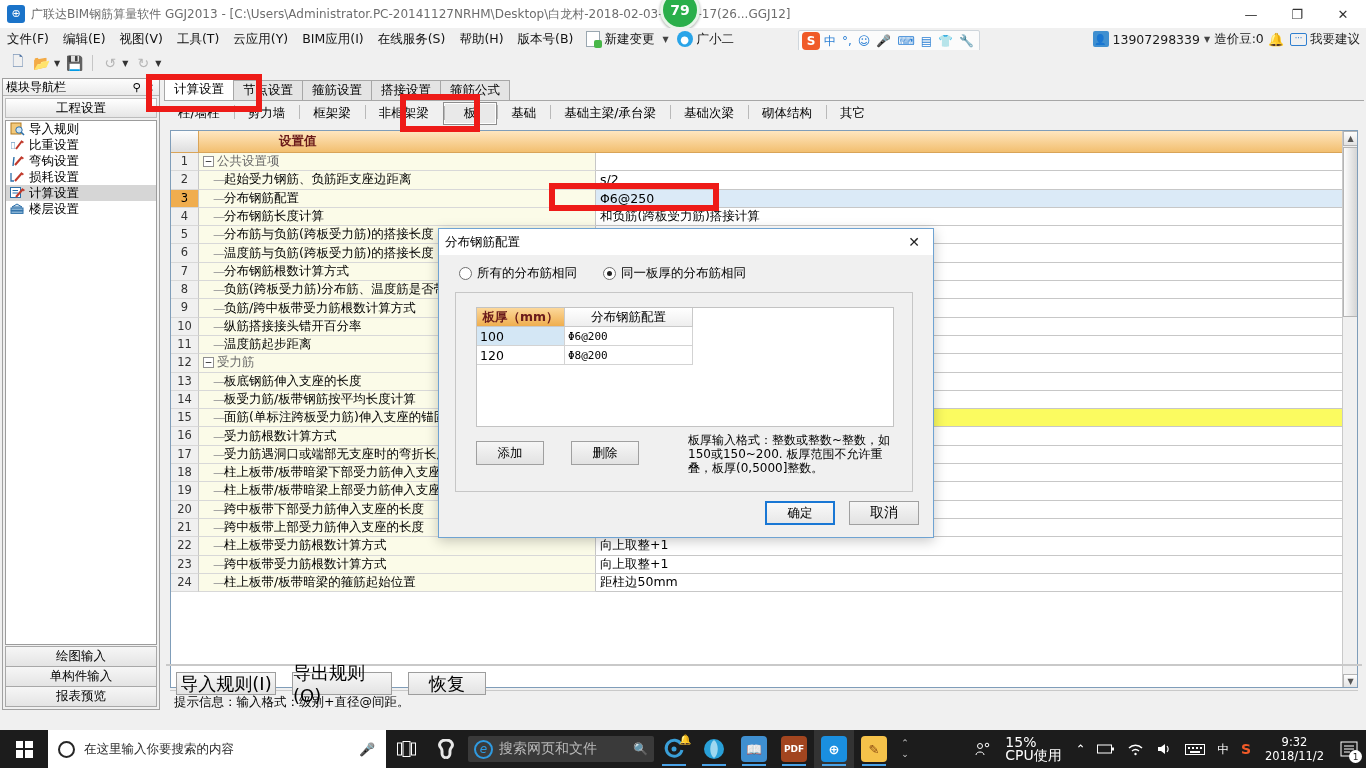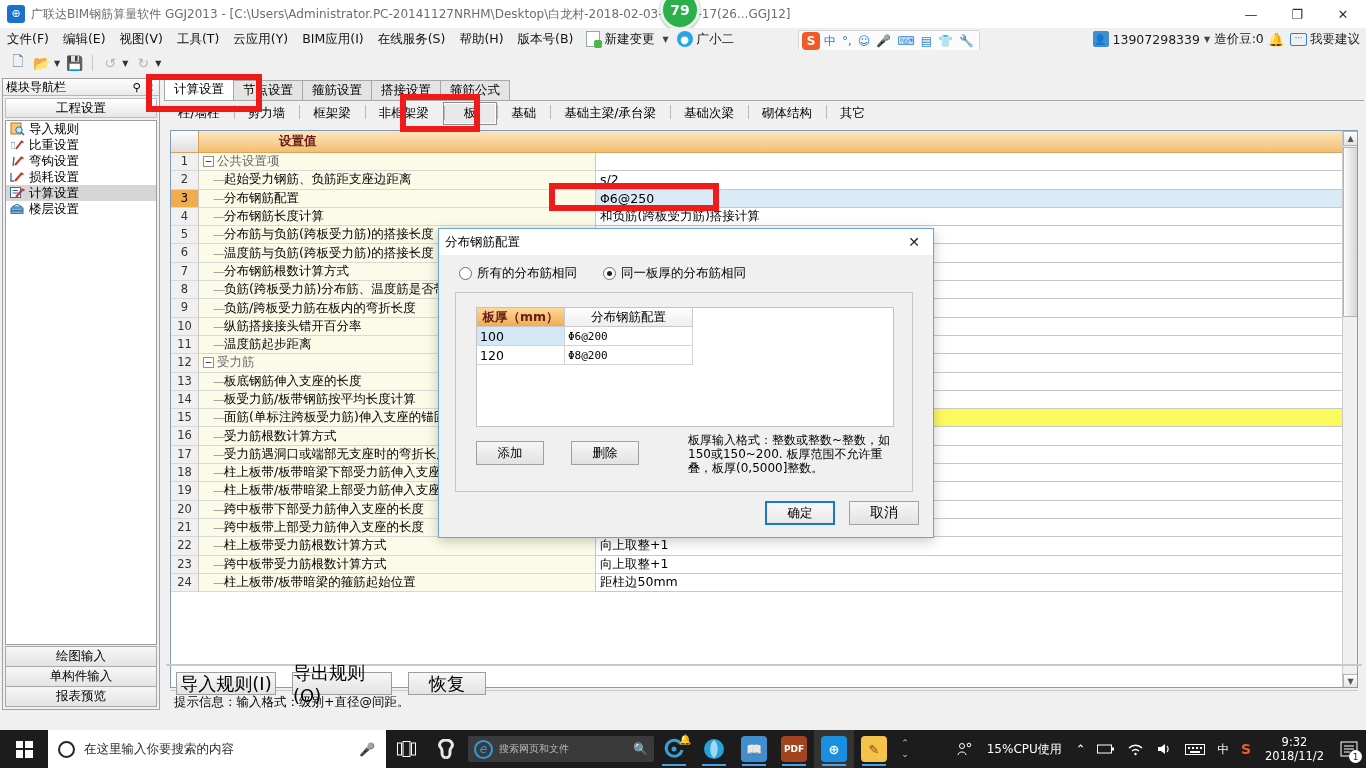--- a/index.html
+++ b/index.html
@@ -380,34 +380,34 @@
   .edge-search {
     width: 186px; height: 26px; background: #3a3a3a; border-radius: 2px;
     display: flex; align-items: center; padding: 0 6px; gap: 6px;
     margin-left: 2px;
   }
   .edge-e {
     width: 19px; height: 19px; border-radius: 50%; border: 2px solid #2f9ae0;
     color: #2f9ae0; font-size: 12px; display: flex; align-items: center;
     justify-content: center; font-style: italic;
   }
-  .edge-search .et { flex: 1 1 auto; font-size: 10px; color: #b9b9b9; }
+  .edge-search .et { flex: 1 1 auto; font-size: 14px; color: #b9b9b9; }
   .app-sq {
     width: 26px; height: 26px; border-radius: 4px; display: flex;
     align-items: center; justify-content: center; font-size: 13px;
     color: #fff; font-weight: bold;
   }
   .tray {
     position: absolute; right: 0; top: 0; height: 38px; display: flex;
     align-items: center; color: #fff; font-size: 11.5px; gap: 0;
   }
   .tray-item { padding: 0 6px; display: flex; align-items: center; }
   .cpu {
-    display: flex; flex-direction: row; align-items: flex-start;
-    line-height: 13px; font-size: 12px; padding: 0 8px;
+    display: flex; flex-direction: column; align-items: flex-start;
+    line-height: 13px; font-size: 14px; padding: 0 8px;
   }
   .clock {
     display: flex; flex-direction: column; align-items: center;
     line-height: 14px; font-size: 11.5px; padding: 0 8px;
   }
   .notif {
     width: 34px; height: 38px; display: flex; align-items: center;
     justify-content: center; position: relative;
   }
   .notif-badge {
@@ -658,21 +658,21 @@
             <div class="gc-name">
               <span class="tree-dash">—</span>
               <span class="indent-lbl">负筋(跨板受力筋)分布筋、温度筋是否带弯钩</span>
             </div>
             <div class="gc-val"></div>
           </div>
           <div class="grow">
             <div class="gc-num">9</div>
             <div class="gc-name">
               <span class="tree-dash">—</span>
-              <span class="indent-lbl">负筋/跨板受力筋在板内的弯折长度</span>
+              <span class="indent-lbl">负筋/跨中板带受力筋根数计算方式</span>
             </div>
             <div class="gc-val"></div>
           </div>
           <div class="grow">
             <div class="gc-num">10</div>
             <div class="gc-name">
               <span class="tree-dash">—</span>
               <span class="indent-lbl">纵筋搭接接头错开百分率</span>
             </div>
             <div class="gc-val"></div>

